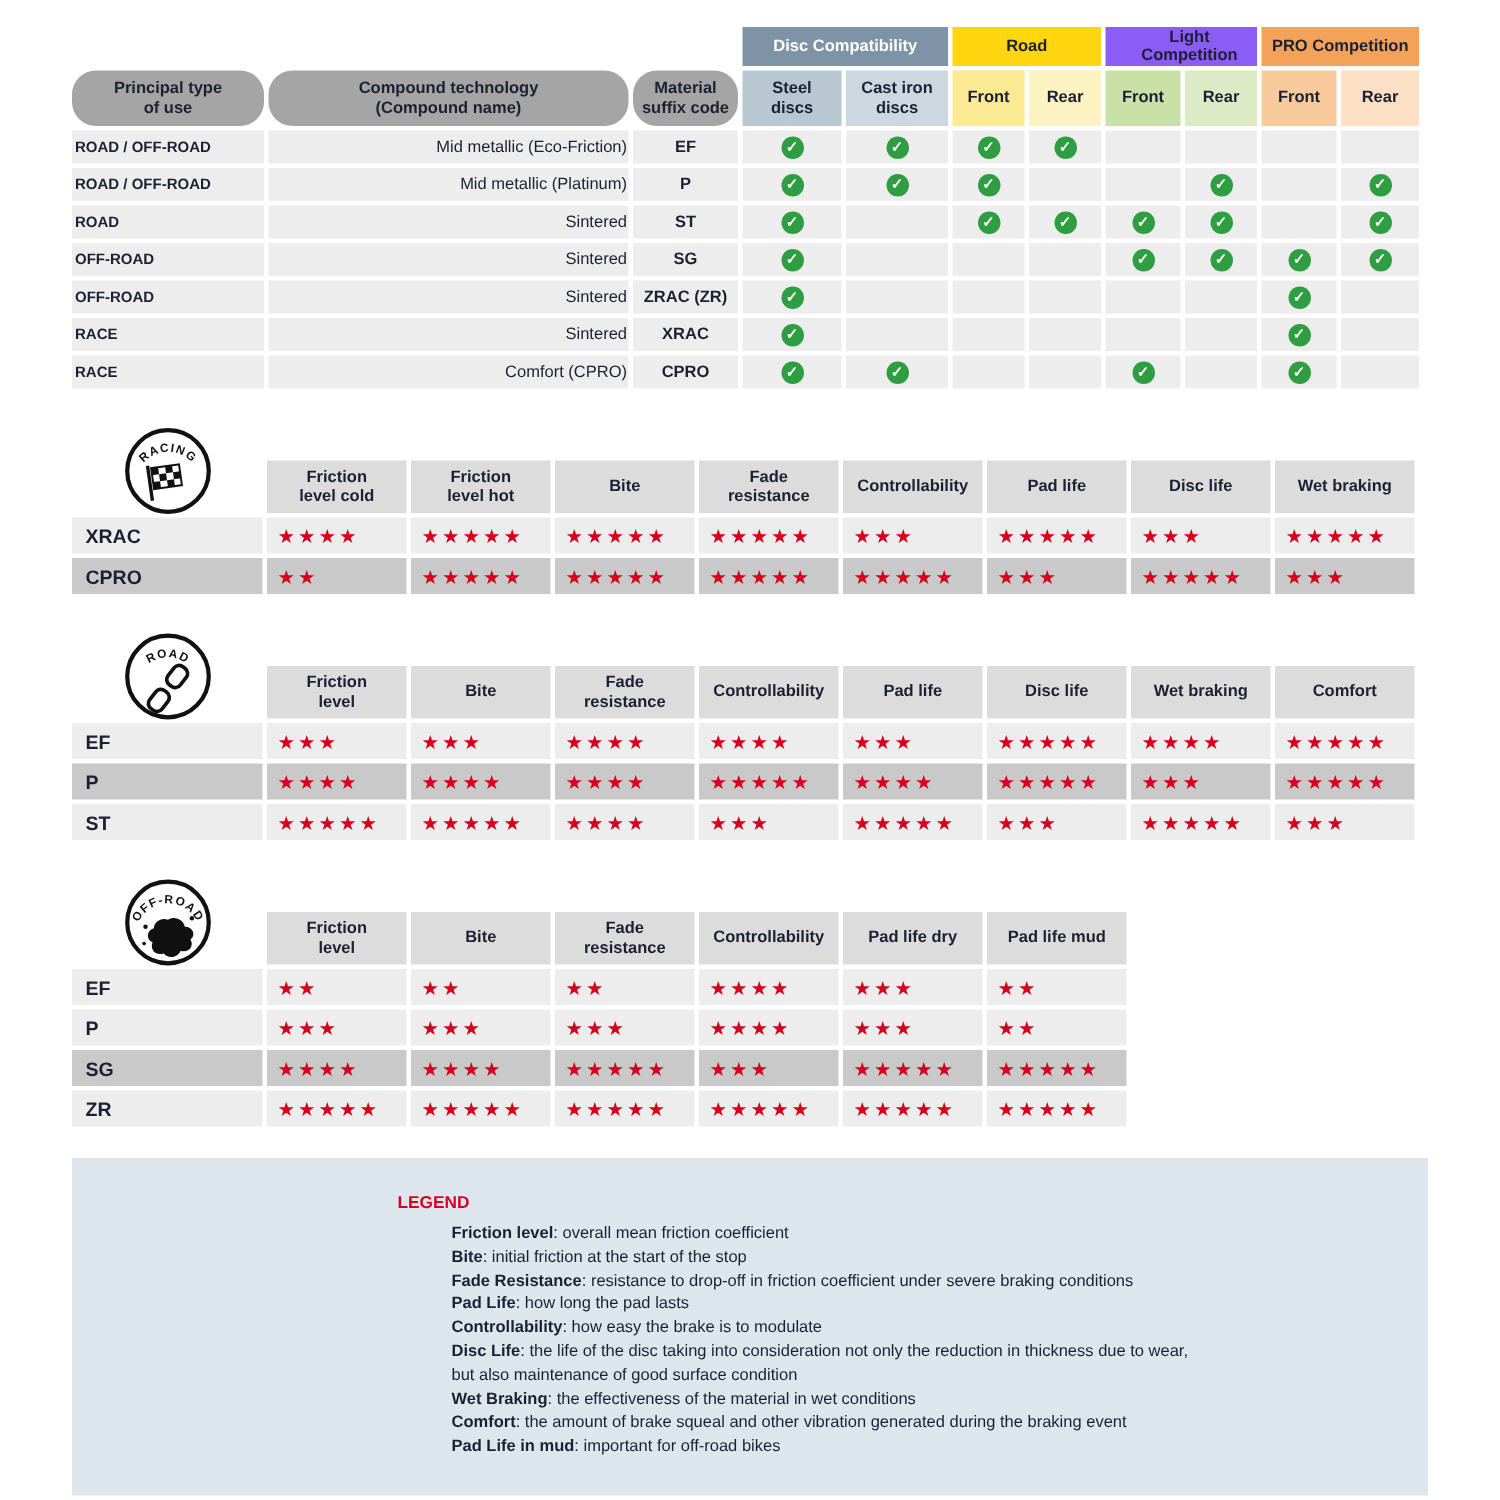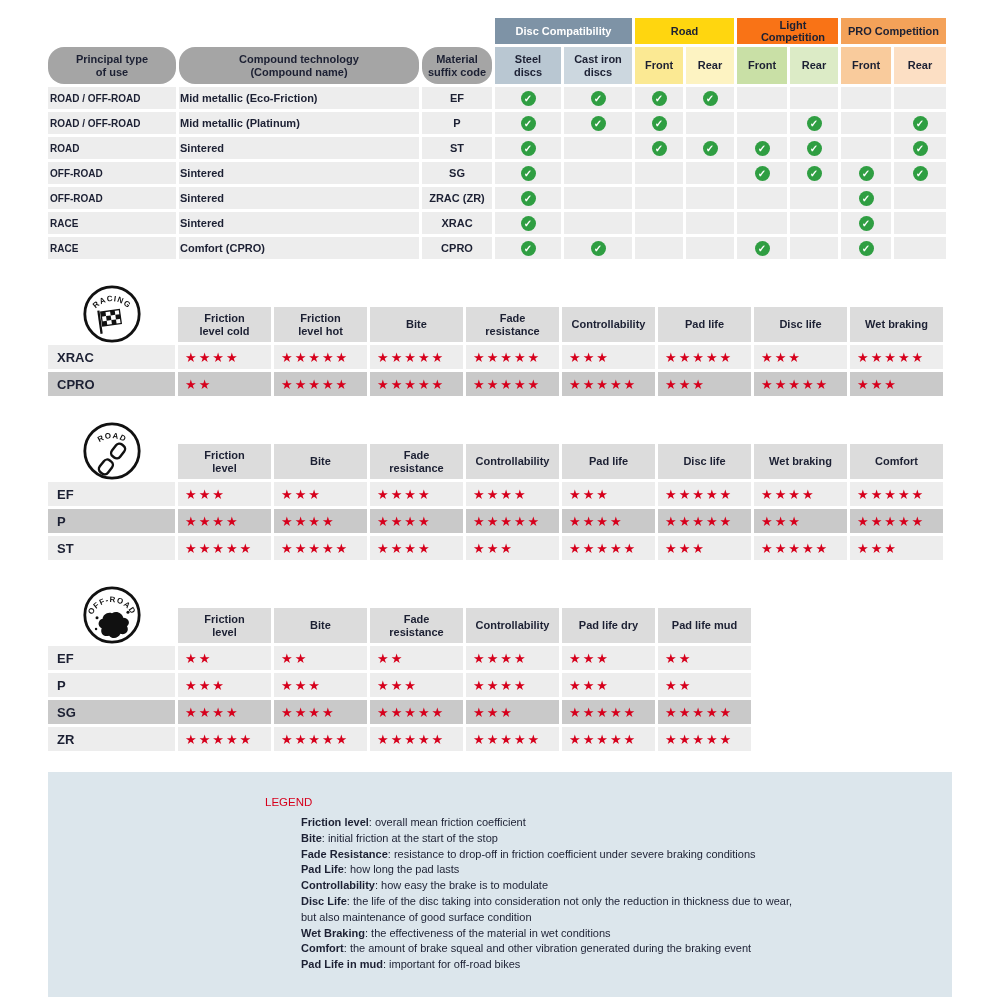--- a/index.html
+++ b/index.html
@@ -16,42 +16,42 @@
 
   
   .compat .ghead { height:16px; text-align:center; font-weight:bold; font-size:11px; }
   .compat .blank { background:transparent; }
   .compat .chead { background:var(--head-gray); height:37px; text-align:center; font-weight:bold;
                    font-size:11px; white-space:pre-line; line-height:1.15; padding:2px;border-radius:16px; }
   .compat .shead { height:37px; text-align:center; font-weight:bold; font-size:11px;
                    white-space:pre-line; line-height:1.15; padding:2px; }
   .compat .cell  { background:var(--row-light); height:22px; font-size:11px; }
   .compat .use   { font-weight:bold; font-size:10px; padding-left:2px; }
-  .compat .comp  { text-align:left; font-weight:bold; }
+  .compat .comp  { text-align:right; font-weight:normal; }
   .compat .code  { text-align:center; font-weight:bold; }
   .compat .ck    { text-align:center; }
   .check { display:inline-block; width:15px; height:15px; border-radius:50%;
            background:var(--check); color:#fff; font-size:10px; font-weight:bold;
            line-height:15px; text-align:center; vertical-align:middle; }
 
   
   .section { position:relative; margin-top:42px; }
   .section .icon { position:absolute; left:34px; top:-20px; width:60px; height:60px; }
   .rating .rhead { background:#dcdcdc; height:35px; text-align:center; font-weight:bold;
                    font-size:11px; white-space:pre-line; line-height:1.15; padding:2px; }
   .rating .blank { background:transparent; }
   .rating .cell  { background:var(--row-light); height:24px; }
   .rating .cell.dark { background:var(--row-dark); }
   .rating .rlabel { font-weight:bold; font-size:13px; padding-left:9px; }
   .rating .stars  { color:var(--star); font-size:13px; letter-spacing:2px;
                     padding-left:7px; white-space:nowrap; }
 
   
   .legend { margin-top:18px; background:var(--legend-bg); padding:24px 30px 24px 217px; }
-  .legend-title { color:var(--star); font-weight:normal; font-size:11.5px; margin-bottom:7px; }
+  .legend-title { color:var(--star); font-weight:bold; font-size:11.5px; margin-bottom:7px; }
   .lline { font-size:11px; line-height:15.8px;padding-left:36px; }
   .lterm { font-weight:bold; }
 </style>
 </head>
 <body>
 
 <div class="content">
   <div id="compat-host">
       <table class="compat">
         <colgroup>
@@ -65,21 +65,21 @@
           <col style="width: 50px;">
           <col style="width: 48px;">
           <col style="width: 50px;">
           <col style="width: 52px;">
         </colgroup>
         <tbody>
           <tr>
             <td class="blank" colspan="3"></td>
             <td class="ghead" colspan="2" style="background: rgb(126, 147, 166); color: rgb(255, 255, 255);">Disc Compatibility</td>
             <td class="ghead" colspan="2" style="background: rgb(255, 214, 15); color: rgb(28, 32, 51);">Road</td>
-            <td class="ghead" colspan="2" style="background: #f97316; color: rgb(28, 32, 51); padding-left: 12px;">Light Competition</td>
+            <td class="ghead" colspan="2" style="background: #8b5cf6; color: rgb(28, 32, 51); padding-left: 12px;">Light Competition</td>
             <td class="ghead" colspan="2" style="background: rgb(244, 162, 89); color: rgb(28, 32, 51);">PRO Competition</td>
           </tr>
           <tr>
             <td class="chead">Principal type
 of use</td>
             <td class="chead">Compound technology
 (Compound name)</td>
             <td class="chead">Material
 suffix code</td>
             <td class="shead" style="background: rgb(185, 199, 210);">Steel

